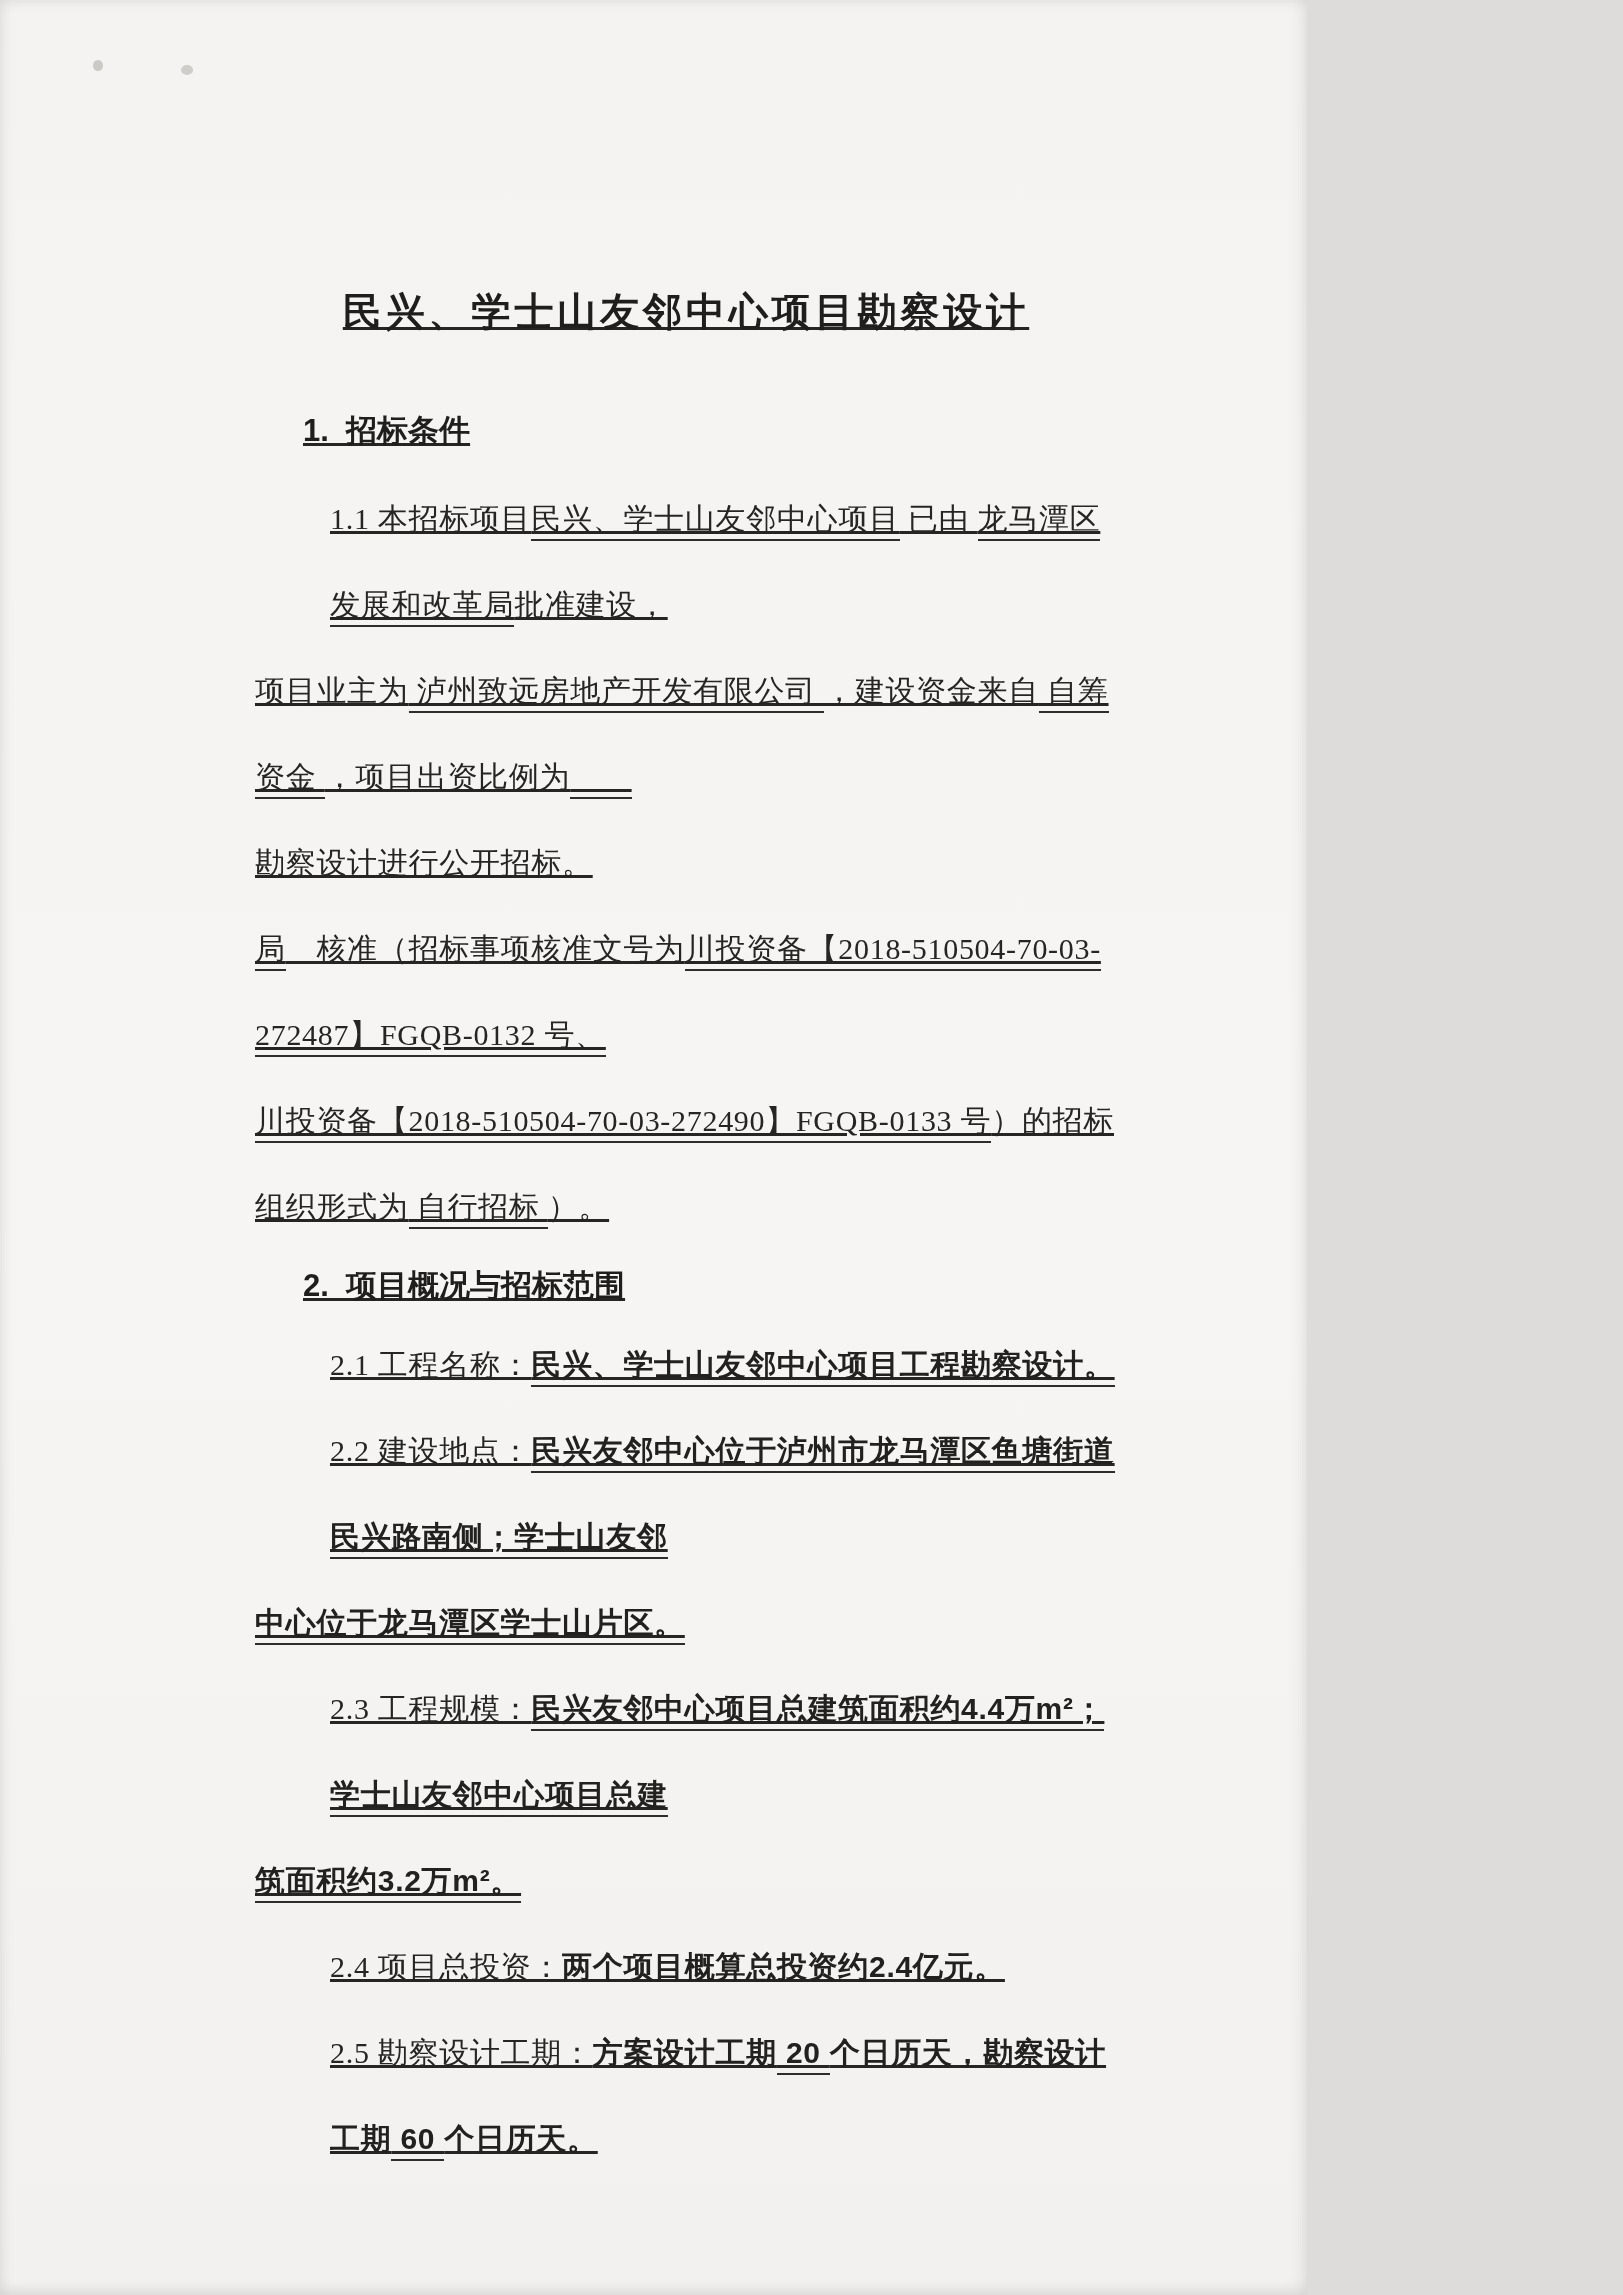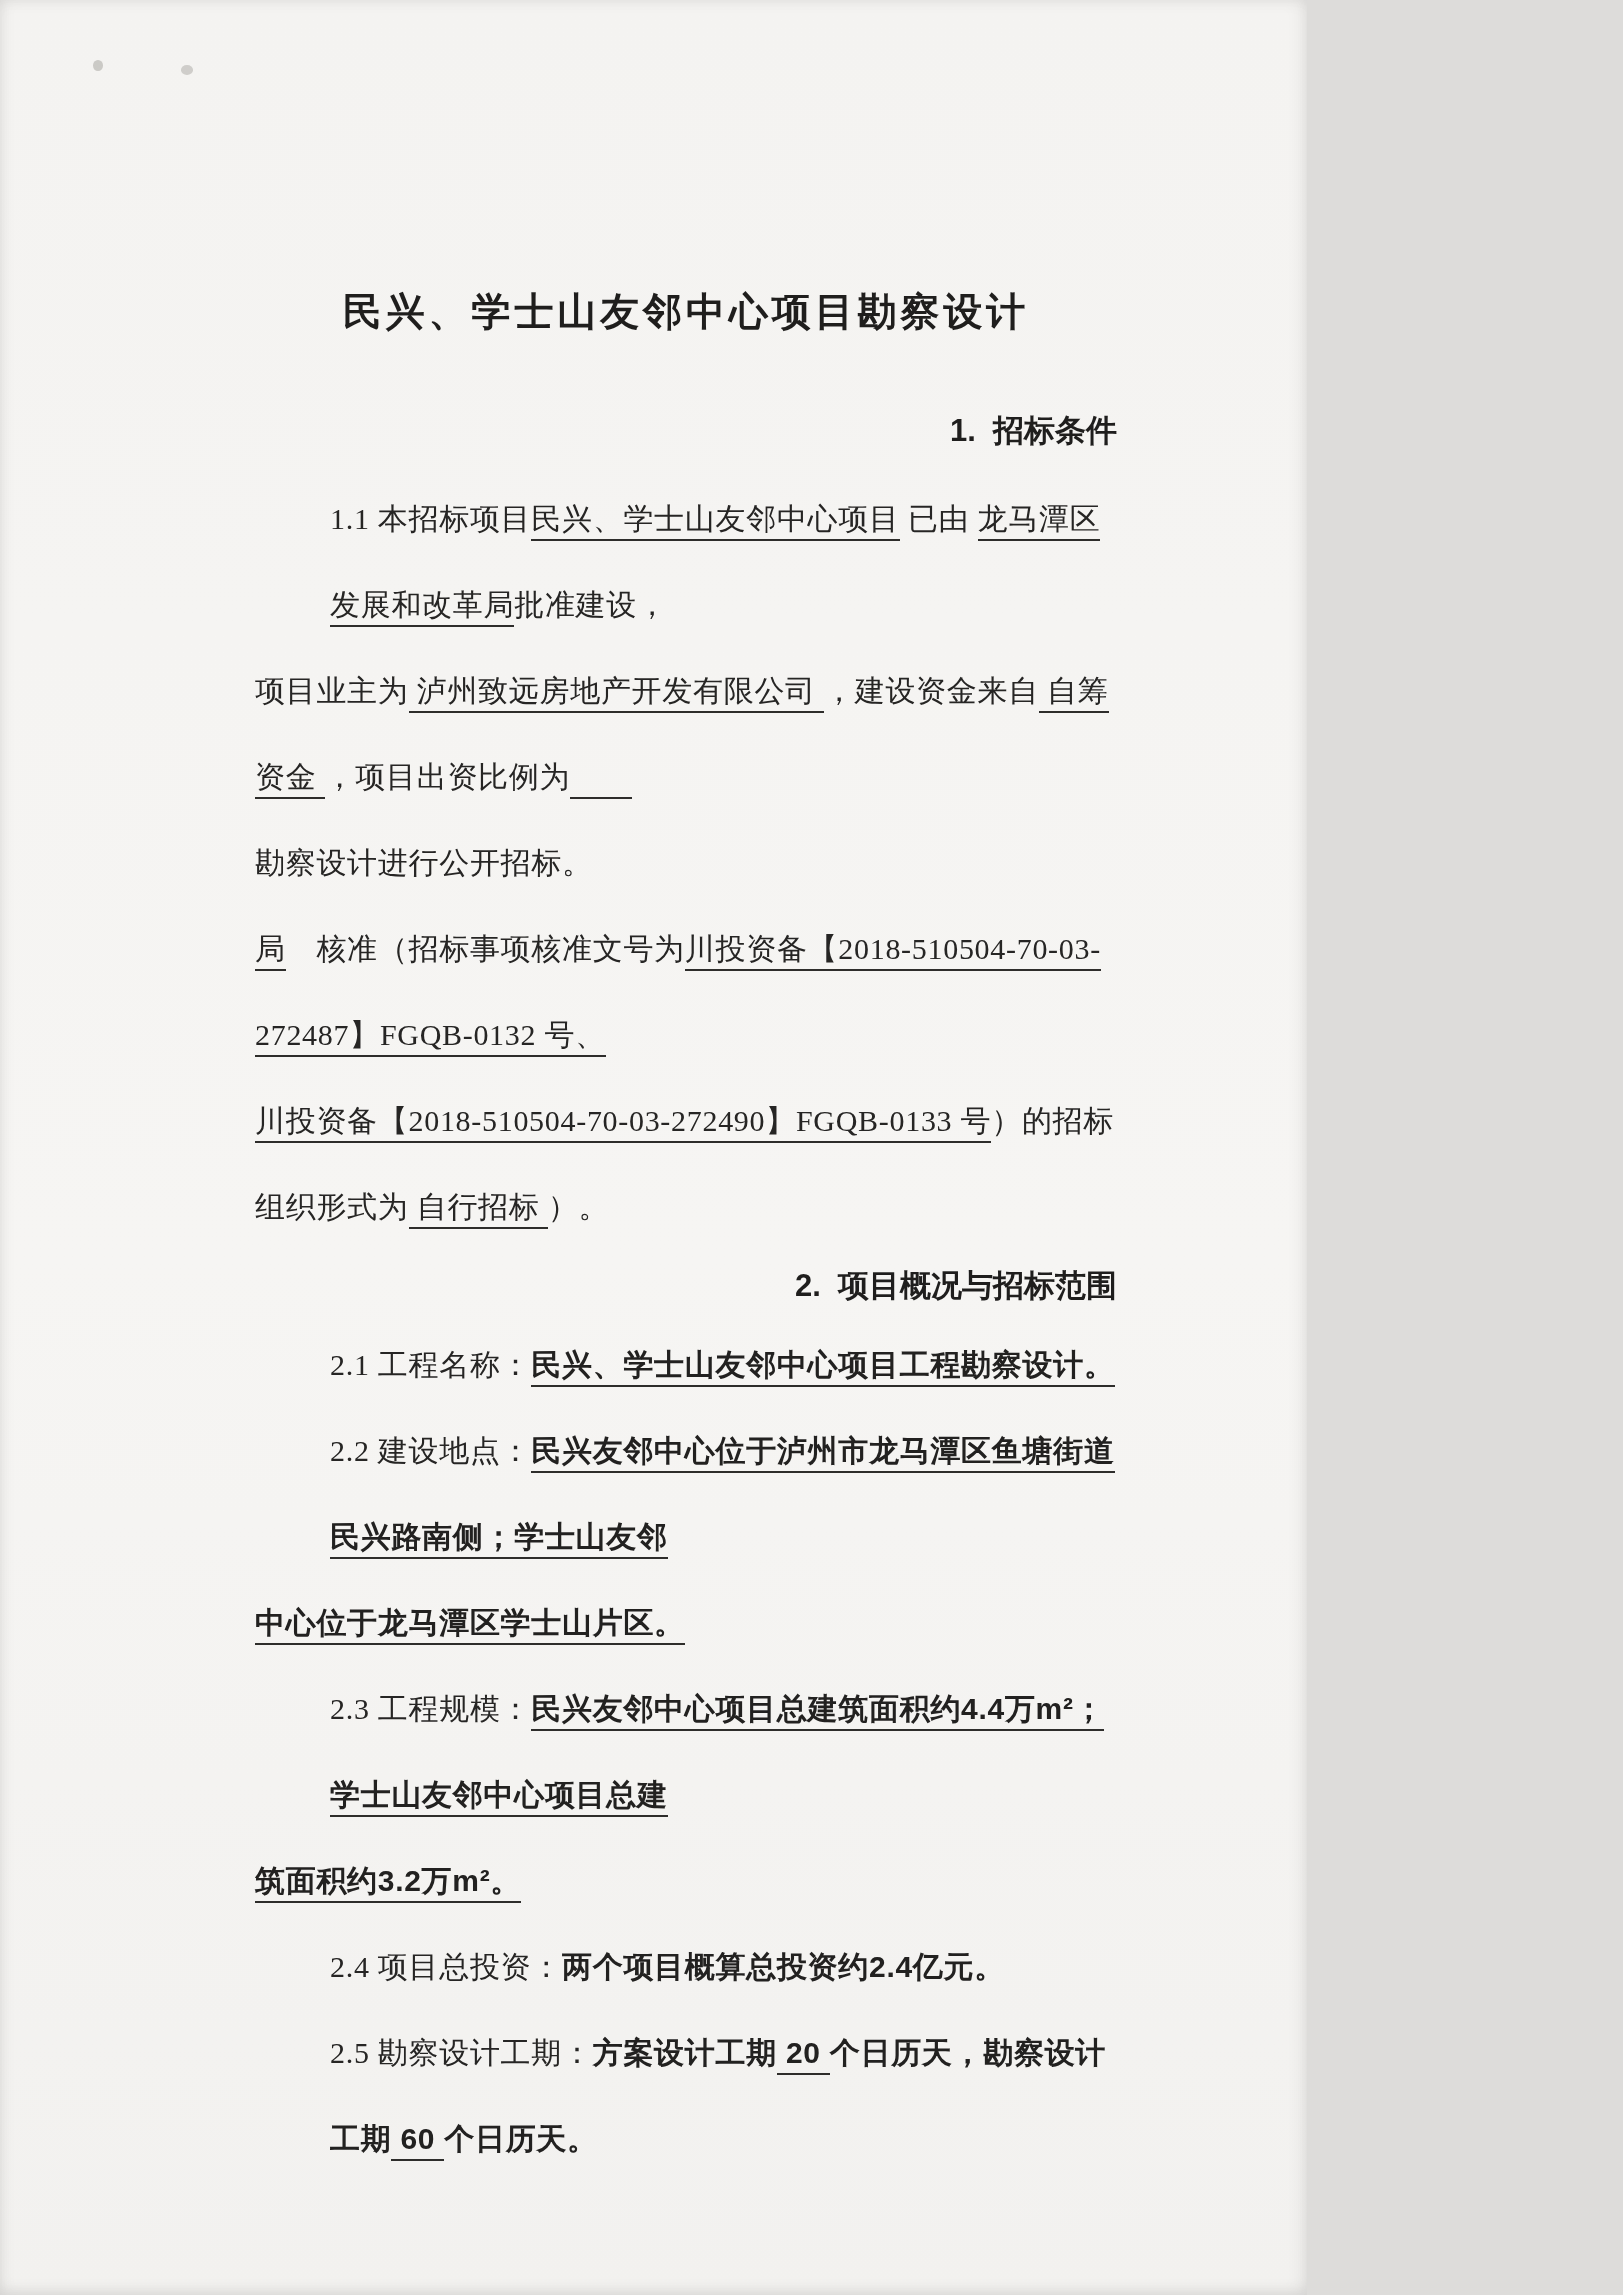--- a/index.html
+++ b/index.html
@@ -8,38 +8,38 @@
     width:1307px;height:2295px;
     background:#f5f4f2;
     background-image:linear-gradient(180deg,#f4f3f1 0%,#f6f5f3 55%,#f2f1ef 100%);
     box-shadow:inset -7.9px 0 14.4px rgba(0,0,0,.045),
                inset 6.5px 0 13px rgba(0,0,0,.03),
                inset 0 -6.5px 13px rgba(0,0,0,.055),
                inset 0 7.9px 13px rgba(0,0,0,.02);
     font-family:"Liberation Serif","DejaVu Serif",serif;
     color:#262524;
     overflow:hidden;
+    text-decoration:underline;
   }
   .content{padding:288px 190px 0 255px;}
   .title{
     font-family:"Liberation Sans","DejaVu Sans",sans-serif;
     font-weight:700;font-size:39px;line-height:47px;
     letter-spacing:3.9px;text-align:center;color:#1f1e1d;
   }
   .subtitle{
     font-family:"Liberation Sans","DejaVu Sans",sans-serif;
     font-weight:700;font-size:39px;line-height:46px;
     letter-spacing:15.7px;text-align:center;color:#1f1e1d;
     margin-top:26px;white-space:pre-wrap;
   }
   .h{
     font-family:"Liberation Sans","DejaVu Sans",sans-serif;
     font-weight:700;font-size:31px;color:#1f1e1d;
     white-space:pre-wrap;
-    text-align:right;
   }
   .h1{margin-top:73px;line-height:46px;padding-left:48px;}
   .h2{line-height:72px;padding-left:48px;}
   .para{margin:0;}
   .p11{margin-top:22px;}
   .line{
     font-size:30px;line-height:86px;letter-spacing:0.7px;
     white-space:pre-wrap;
   }
   .ind{padding-left:75px;}

